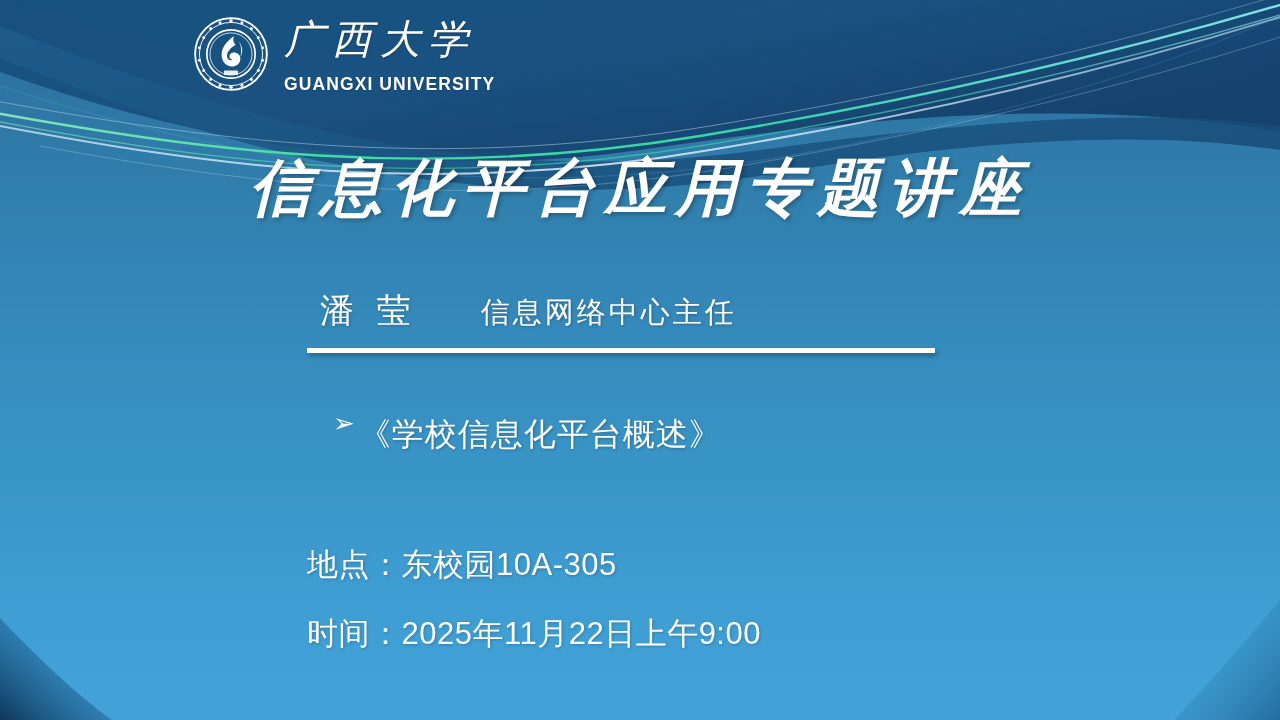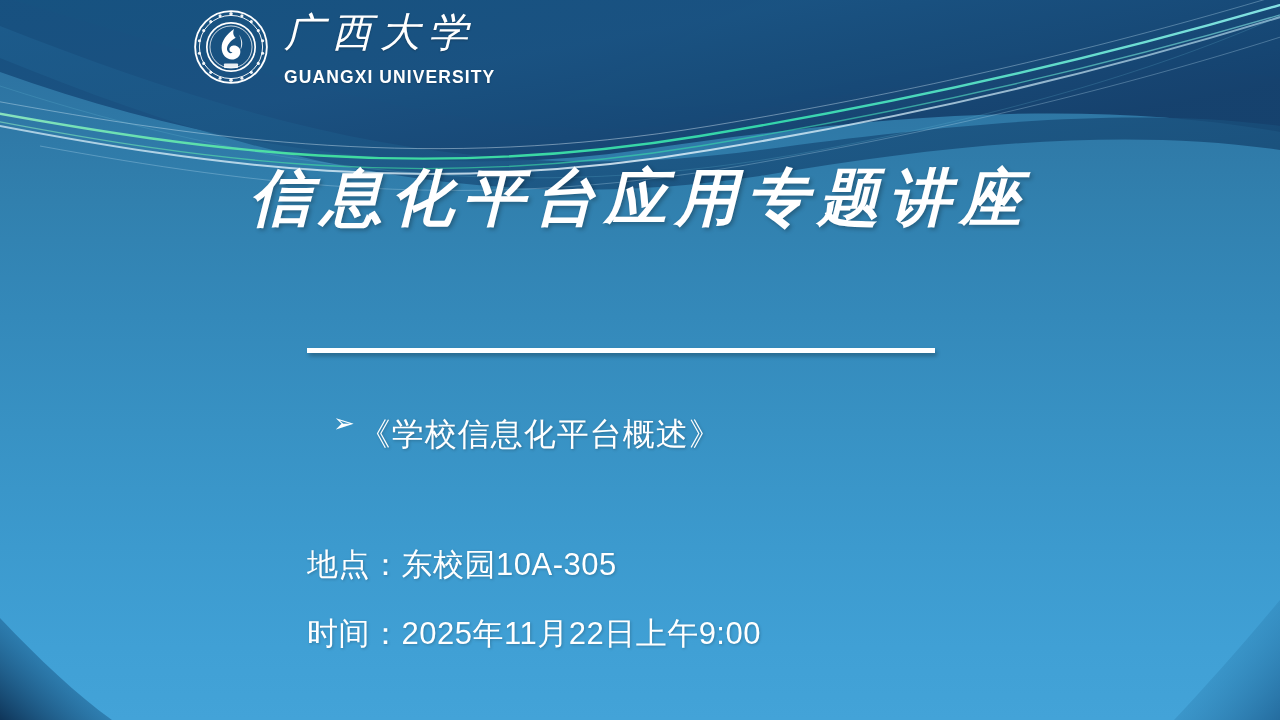--- a/index.html
+++ b/index.html
@@ -29,21 +29,21 @@
     position: absolute;
     inset: 0;
     pointer-events: none;
   }
   .bg-layer svg { display: block; width: 1280px; height: 720px; }
 
   
   .logo-block {
     position: absolute;
     left: 192px;
-    top: 8px;
+    top: 15px;
     display: flex;
     align-items: center;
     gap: 14px;
     z-index: 5;
   }
   .logo-emblem {
     width: 78px;
     height: 78px;
     flex: 0 0 78px;
   }
@@ -70,21 +70,21 @@
     letter-spacing: 1.1px;
     font-weight: 700;
     margin-top: 17px;
     white-space: nowrap;
     text-shadow: 0 1px 2px rgba(0,0,0,.2);
   }
 
   
   .main-title {
     position: absolute;
-    top: 156px;
+    top: 146px;
     left: 0;
     width: 1280px;
     text-align: center;
     color: #ffffff;
     font-size: 62px;
     font-weight: 700;
     font-style: italic;
     letter-spacing: 9px;
     font-family: "DejaVu Serif", "Liberation Serif", serif;
     text-shadow: 2px 2px 4px rgba(0,0,0,.28);
@@ -312,20 +312,24 @@
       </svg>
     </span>
     <span class="logo-text">
       <span class="logo-cn">广西大学</span>
       <span class="logo-en">GUANGXI UNIVERSITY</span>
     </span>
   </div>
 
   <div class="main-title">信息化平台应用专题讲座</div>
 
+  <div class="speaker-row">
+    <span class="speaker-name">潘 莹</span>
+    <span class="speaker-role">信息网络中心主任</span>
+  </div>
 
   <div class="divider"></div>
 
   <div class="topic-row">
     <span class="topic-bullet">➢</span>
     <span class="topic-value">《学校信息化平台概述》</span>
   </div>
 
   <div class="info-block">
     <div class="info-line">地点：东校园10A-305</div>

